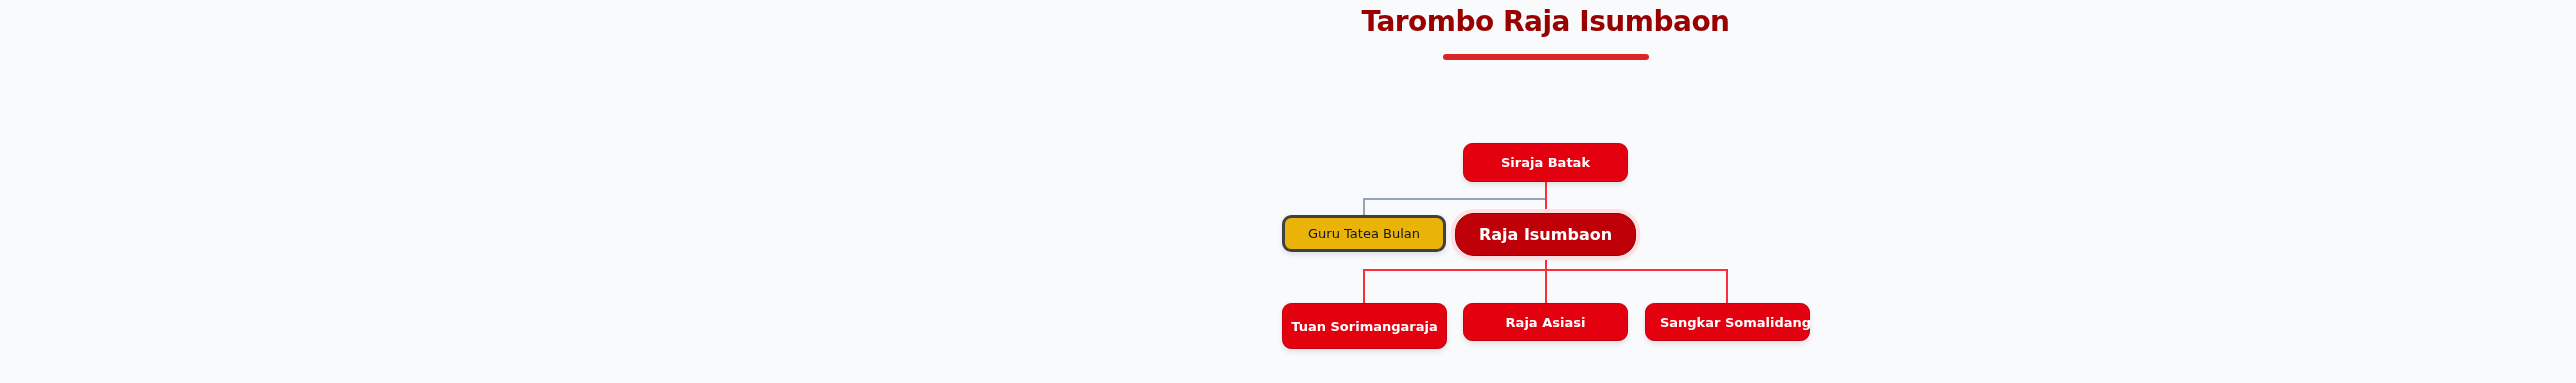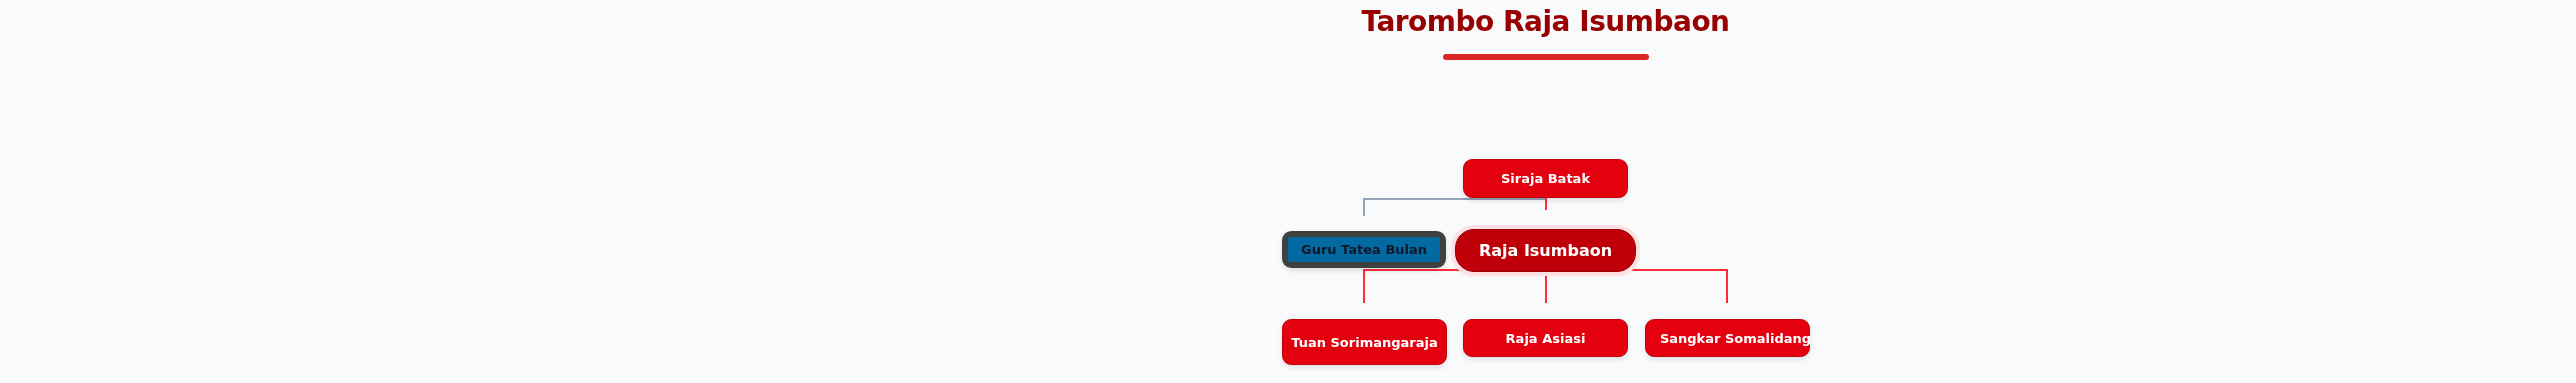--- a/index.html
+++ b/index.html
@@ -49,33 +49,32 @@
       position: absolute;
       box-sizing: border-box;
       display: flex;
       align-items: center;
       justify-content: center;
       border-radius: 9.3px;
       font-weight: bold;
       font-size: 13px;
       white-space: nowrap;
       cursor: pointer;
-      margin-top: 16px;
     }
     .node.red {
       background: #e3000f;
       color: #ffffff;
       border: 1px solid #c4000c;
       box-shadow: 0 2.1px 5.2px rgba(0,0,0,0.10);
     }
     .node.white {
-      background: #0369a1;
+      background: #eab308;
       color: #0f172a;
-      font-weight: bold;
-      border: 6px solid #404040;
+      font-weight: normal;
+      border: 3px solid #404040;
       box-shadow: 0 2.1px 5.2px rgba(0,0,0,0.10);
     }
     .node.focus {
       background: #c00008;
       color: #ffffff;
       border: 1px solid #9b0006;
       font-size: 16px;
       box-shadow: 0 0 0 4.1px #ffe0e2, 0 2.1px 6.2px rgba(0,0,0,0.12);
     }
   </style>
@@ -103,21 +102,21 @@
   <div class="node white" style="left:1282px; top:215px; width:164px; height:37px;">
     <span>Guru Tatea Bulan</span>
   </div>
   <div class="node focus" style="left:1455px; top:213px; width:181px; height:43px;border-radius:19px;">
     <span>Raja Isumbaon</span>
   </div>
 
   <div class="node red" style="left:1282px; top:303px; width:165px; height:46px;">
     <span>Tuan Sorimangaraja</span>
   </div>
-  <div class="node red" style="left:1463px; top:303px; width:165px; height:38px;border-radius:9px;">
+  <div class="node red" style="left:1463px; top:303px; width:165px; height:38px;">
     <span>Raja Asiasi</span>
   </div>
   <div class="node red" style="left:1645px; top:303px; width:165px; height:38px;padding-left:16px;">
     <span>Sangkar Somalidang</span>
   </div>
 
 </div>
 
 
 </body></html>

